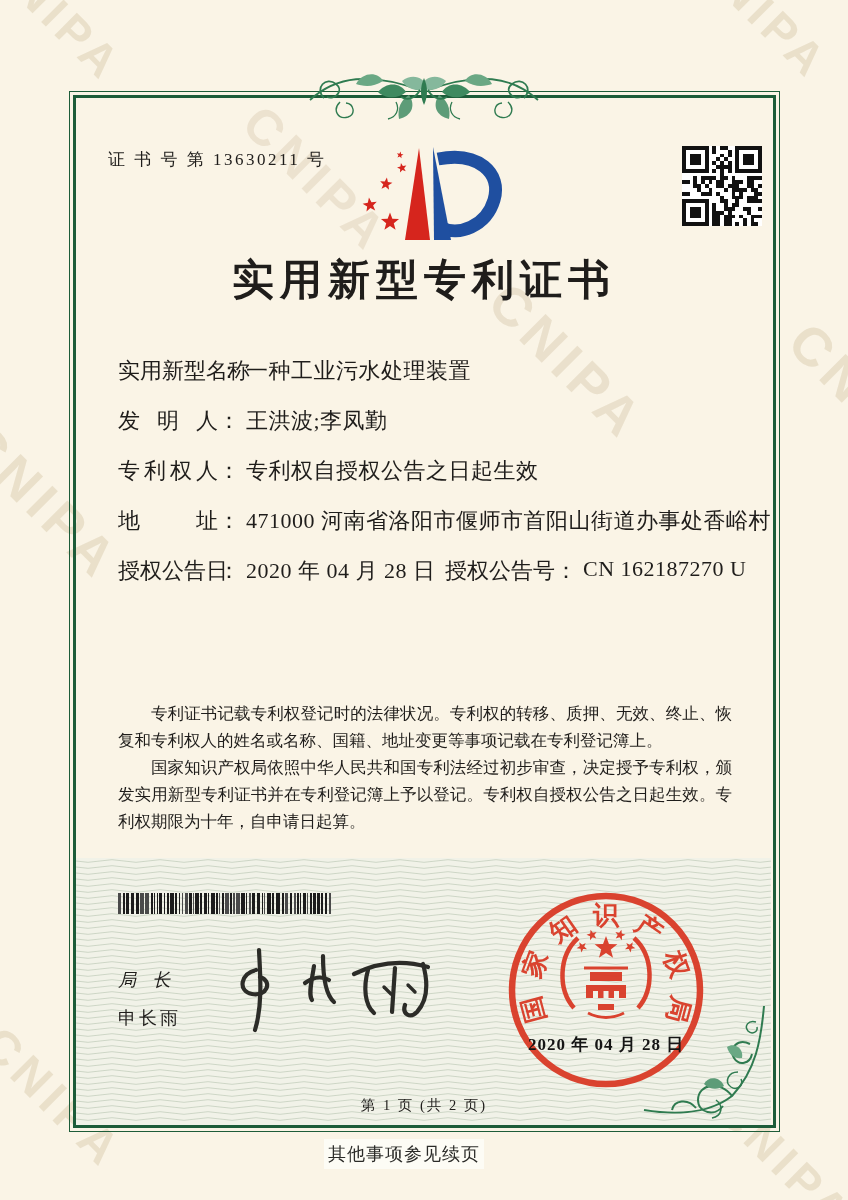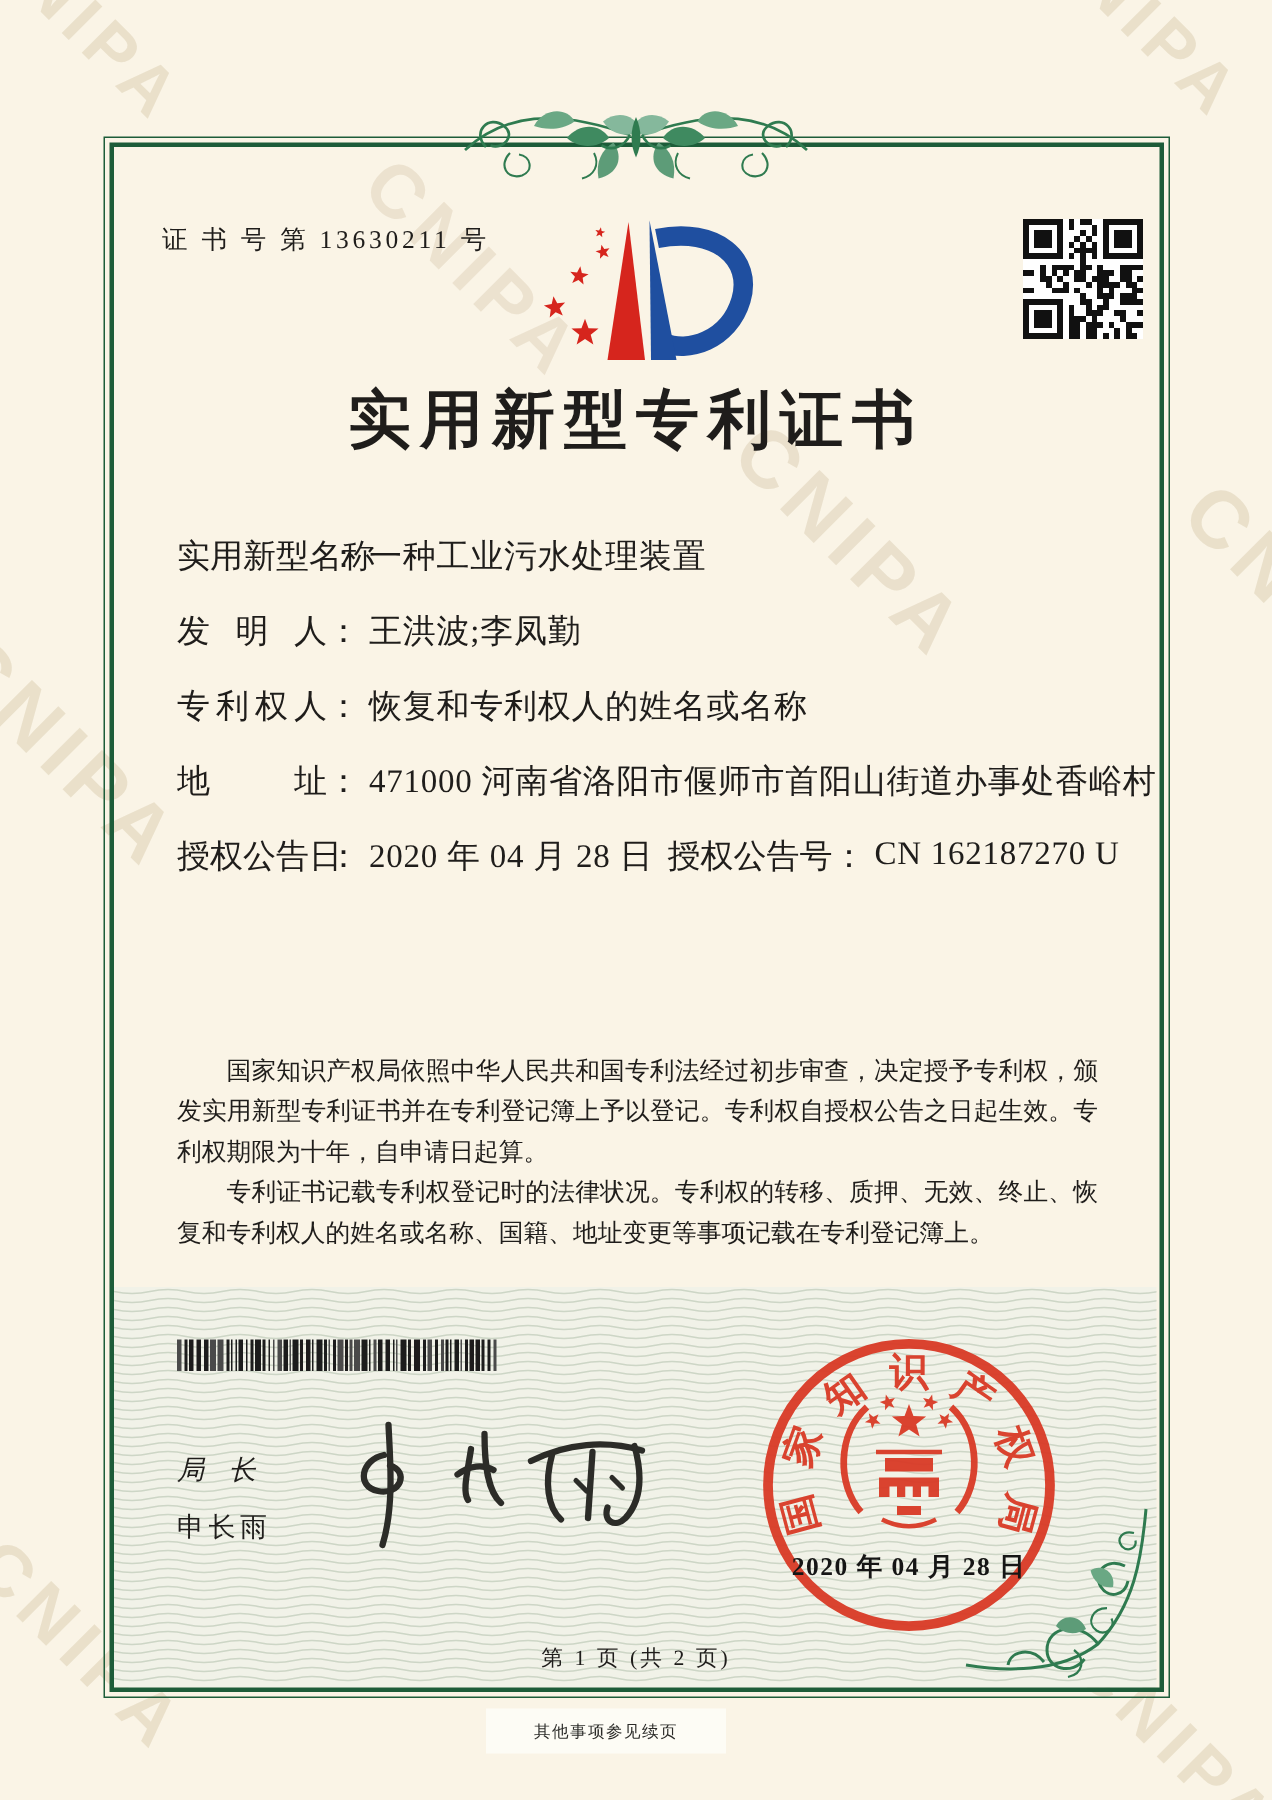--- a/index.html
+++ b/index.html
@@ -34,21 +34,21 @@
   .barcode{position:absolute;left:118px;top:893px;width:222px;height:21px;}
   .barcode div{position:absolute;top:0;height:100%;background:#1c1c1c;}
   .officer-title{position:absolute;left:118px;top:968px;font-size:18px;letter-spacing:6px;font-style:italic;}
   .officer-name{position:absolute;left:118px;top:1006px;font-size:18px;letter-spacing:3px;}
   .signature{position:absolute;left:226px;top:942px;}
   .seal{position:absolute;left:506px;top:890px;opacity:0.95;}
   .seal-date{position:absolute;left:514px;top:1033px;width:184px;text-align:center;
              font-size:17px;letter-spacing:1px;color:#151515;font-weight:bold;}
   .page-info{position:absolute;left:0;top:1096px;width:100%;text-align:center;font-size:14.5px;letter-spacing:2px;}
   .note-box{position:absolute;left:324px;top:1139px;width:160px;height:30px;background:#fdfcf5;
-            display:flex;align-items:center;justify-content:center;font-size:11px;letter-spacing:1px;color:#2b2b28;}
+            display:flex;align-items:center;justify-content:center;font-size:18px;letter-spacing:1px;color:#2b2b28;}
 </style>
 </head>
 <body>
 
 <div class="page">
 
   <div class="wm" style="left:-30px;top:-14px;font-size:46px;">CNIPA</div>
   <div class="wm" style="left:676px;top:-16px;font-size:46px;">CNIPA</div>
   <div class="wm" style="left:225px;top:150px;font-size:50px;color:rgba(205,185,155,0.30);">CNIPA</div>
   <div class="wm" style="left:470px;top:330px;font-size:54px;color:rgba(210,196,166,0.40);">CNIPA</div>
@@ -392,33 +392,33 @@
     <div class="title">实用新型专利证书</div>
 
     <div class="fields">
       <div class="frow">
         <span class="flabel">实用新型名称</span><span class="fcolon">：</span><span class="fvalue">一种工业污水处理装置</span>
       </div>
       <div class="frow">
         <span class="flabel">发明人</span><span class="fcolon">：</span><span class="fvalue">王洪波;李凤勤</span>
       </div>
       <div class="frow">
-        <span class="flabel">专利权人</span><span class="fcolon">：</span><span class="fvalue">恢复和专利权人的姓名或名称</span>
+        <span class="flabel">专利权人</span><span class="fcolon">：</span><span class="fvalue">专利权自授权公告之日起生效</span>
       </div>
       <div class="frow">
         <span class="flabel">地址</span><span class="fcolon">：</span><span class="fvalue">471000  河南省洛阳市偃师市首阳山街道办事处香峪村</span>
       </div>
       <div class="frow">
         <span class="flabel">授权公告日</span><span class="fcolon">：</span><span class="fvalue fixed">2020 年 04 月 28 日</span><span class="flabel" style="width:auto;">授权公告号</span><span class="fcolon">：</span><span class="fvalue">CN 162187270 U</span>
       </div>
     </div>
 
     <div class="body-text">
+      <p>专利证书记载专利权登记时的法律状况。专利权的转移、质押、无效、终止、恢复和专利权人的姓名或名称、国籍、地址变更等事项记载在专利登记簿上。</p>
       <p>国家知识产权局依照中华人民共和国专利法经过初步审查，决定授予专利权，颁发实用新型专利证书并在专利登记簿上予以登记。专利权自授权公告之日起生效。专利权期限为十年，自申请日起算。</p>
-      <p>专利证书记载专利权登记时的法律状况。专利权的转移、质押、无效、终止、恢复和专利权人的姓名或名称、国籍、地址变更等事项记载在专利登记簿上。</p>
     </div>
 
     <div class="barcode" id="barcode">
         <div style="left: 0px; width: 3px; background: rgb(74, 74, 74);"></div>
         <div style="left: 5px; width: 2px; background: rgb(28, 28, 28);"></div>
         <div style="left: 8px; width: 3px; background: rgb(28, 28, 28);"></div>
         <div style="left: 13px; width: 3px; background: rgb(28, 28, 28);"></div>
         <div style="left: 18px; width: 3px; background: rgb(28, 28, 28);"></div>
         <div style="left: 22px; width: 4px; background: rgb(74, 74, 74);"></div>
         <div style="left: 27px; width: 4px; background: rgb(74, 74, 74);"></div>

